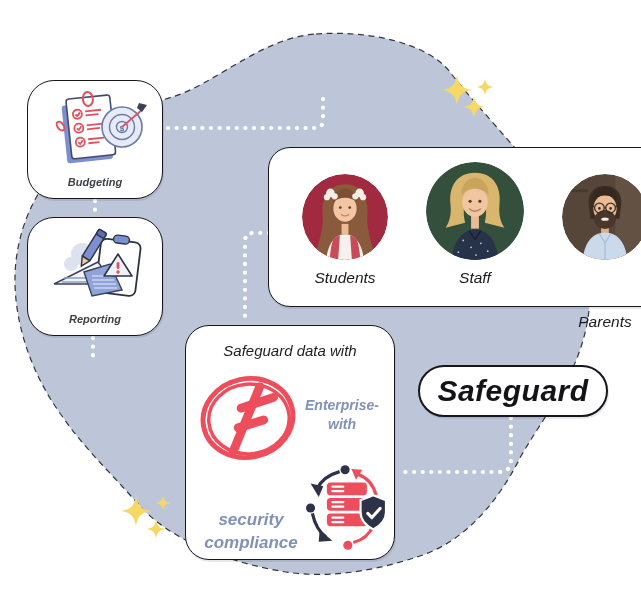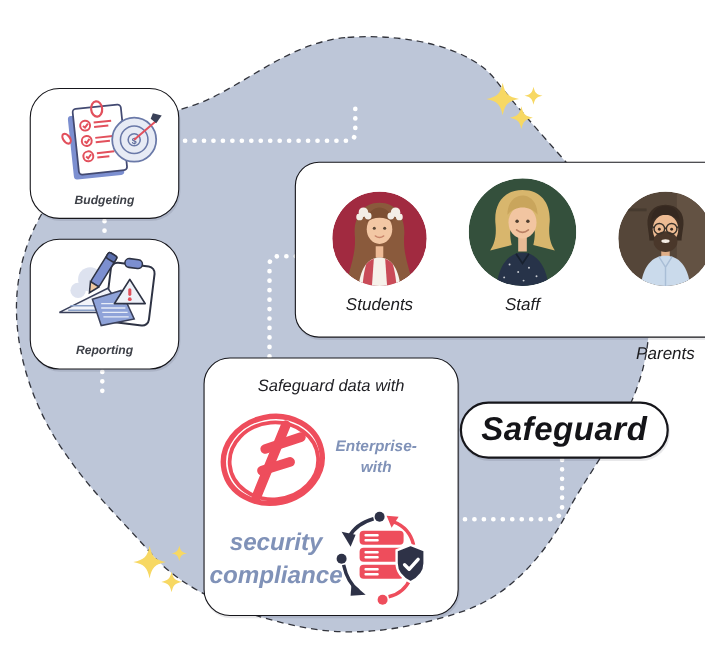--- a/index.html
+++ b/index.html
@@ -29,32 +29,32 @@
   }
   .people-card{
     left:268px;top:147px;width:414px;height:160px;border-radius:22px;
     display:flex;justify-content:space-around;align-items:flex-start;
     padding:14px 14px 0 14px;
   }
   .person{display:flex;flex-direction:column;align-items:center;}
   .person .photo{border-radius:50%;overflow:hidden;display:block;}
   .person-label{font-style:italic;font-size:15.5px;color:#1b1b1e;margin-top:9px;}
   .compliance-card{
-    left:185px;top:325px;width:232px;height:235px;border-radius:24px;
+    left:185px;top:325px;width:210px;height:235px;border-radius:24px;
   }
   .compliance-title{
     position:absolute;top:16px;left:0;width:100%;text-align:center;
     font-style:italic;font-size:15px;color:#1d1d22;
   }
   .blue-text{
     position:absolute;font-style:italic;font-weight:700;color:#8092b8;
     text-align:center;line-height:1.35;
   }
   .enterprise-text{left:108px;top:70px;width:96px;font-size:14px;}
-  .security-text{left:2px;top:152px;width:126px;font-size:22px;}
+  .security-text{left:2px;top:183px;width:126px;font-size:17px;}
   .f-icon-box{position:absolute;left:8px;top:40px;width:108px;height:104px;}
   .server-icon-box{position:absolute;left:110px;top:132px;width:100px;height:100px;}
 </style>
 </head>
 <body>
 
 <div class="stage">
 
   <svg class="bg-layer" width="641" height="594" viewBox="0 0 641 594">
 

